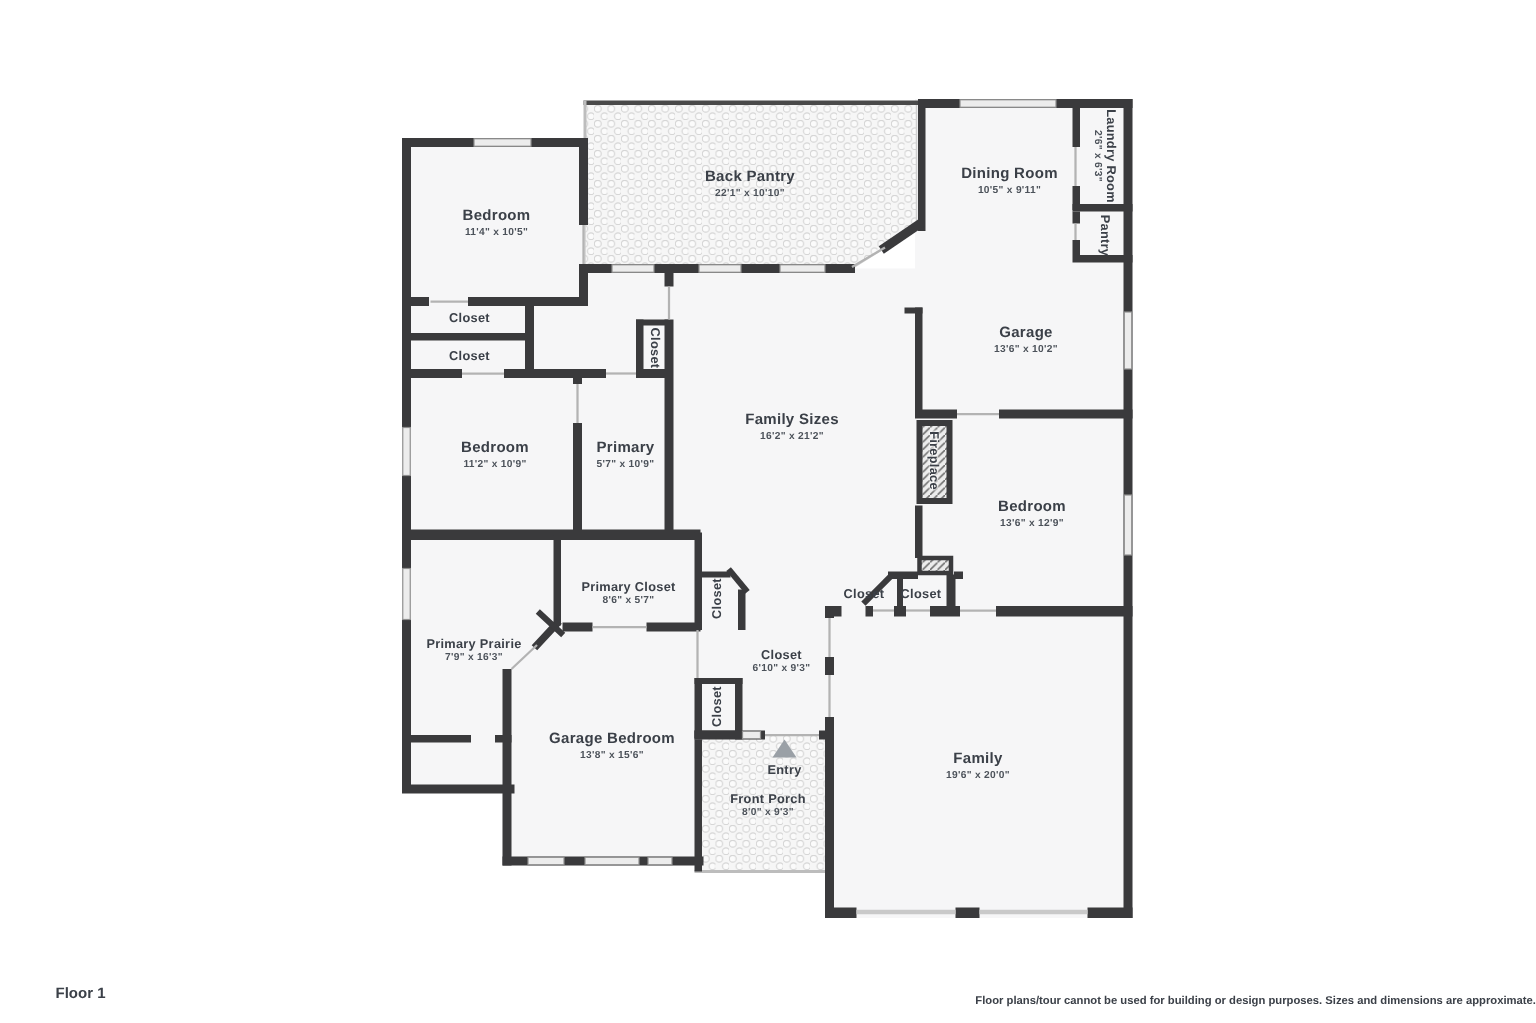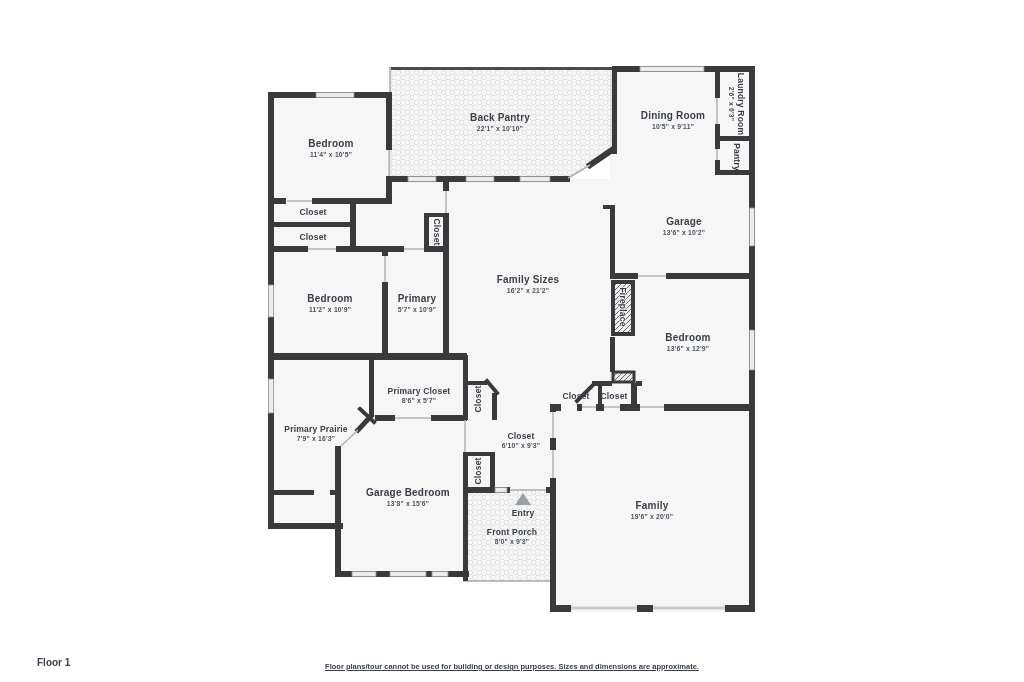--- a/index.html
+++ b/index.html
@@ -9,22 +9,22 @@
   .lbl{position:absolute;transform:translate(-50%,-50%);text-align:center;
        color:#3b4048;white-space:nowrap;line-height:1.2;z-index:5;}
   .lbl.r90{transform:translate(-50%,-50%) rotate(90deg);}
   .lbl.rm90{transform:translate(-50%,-50%) rotate(-90deg);}
   .rn{font-size:10px;font-weight:bold;letter-spacing:.2px;}
   .rn.sm{font-size:8.5px;}
   .rd{font-size:6.8px;font-weight:bold;color:#4c525a;margin-top:1px;letter-spacing:.2px;}
   .onhatch{text-shadow:0 0 2px #fff,0 0 2px #fff,0 0 3px #fff;}
   .addr{position:absolute;left:14px;top:639px;font-size:11.5px;font-weight:bold;color:#3b4048;}
   .floorlbl{position:absolute;left:17px;top:657px;font-size:10px;font-weight:bold;color:#3b4048;margin-left:20px;}
-  .disc{position:absolute;left:0;right:0;top:662px;text-align:center;
-        font-size:7.5px;font-weight:bold;color:#3b4048;text-decoration:underline;}
+  .disc{position:absolute;left:0;right:0;top:662px;text-align:right;
+        font-size:7.5px;font-weight:bold;color:#3b4048;}
 </style>
 </head>
 <body>
 
 <div class="canvas">
 
 <svg width="1024" height="682" viewBox="0 0 1024 682" aria-hidden="true">
   <defs>
     <pattern id="hex" width="9" height="10" patternUnits="userSpaceOnUse">
       <rect width="9" height="10" fill="#f6f6f6"></rect>

